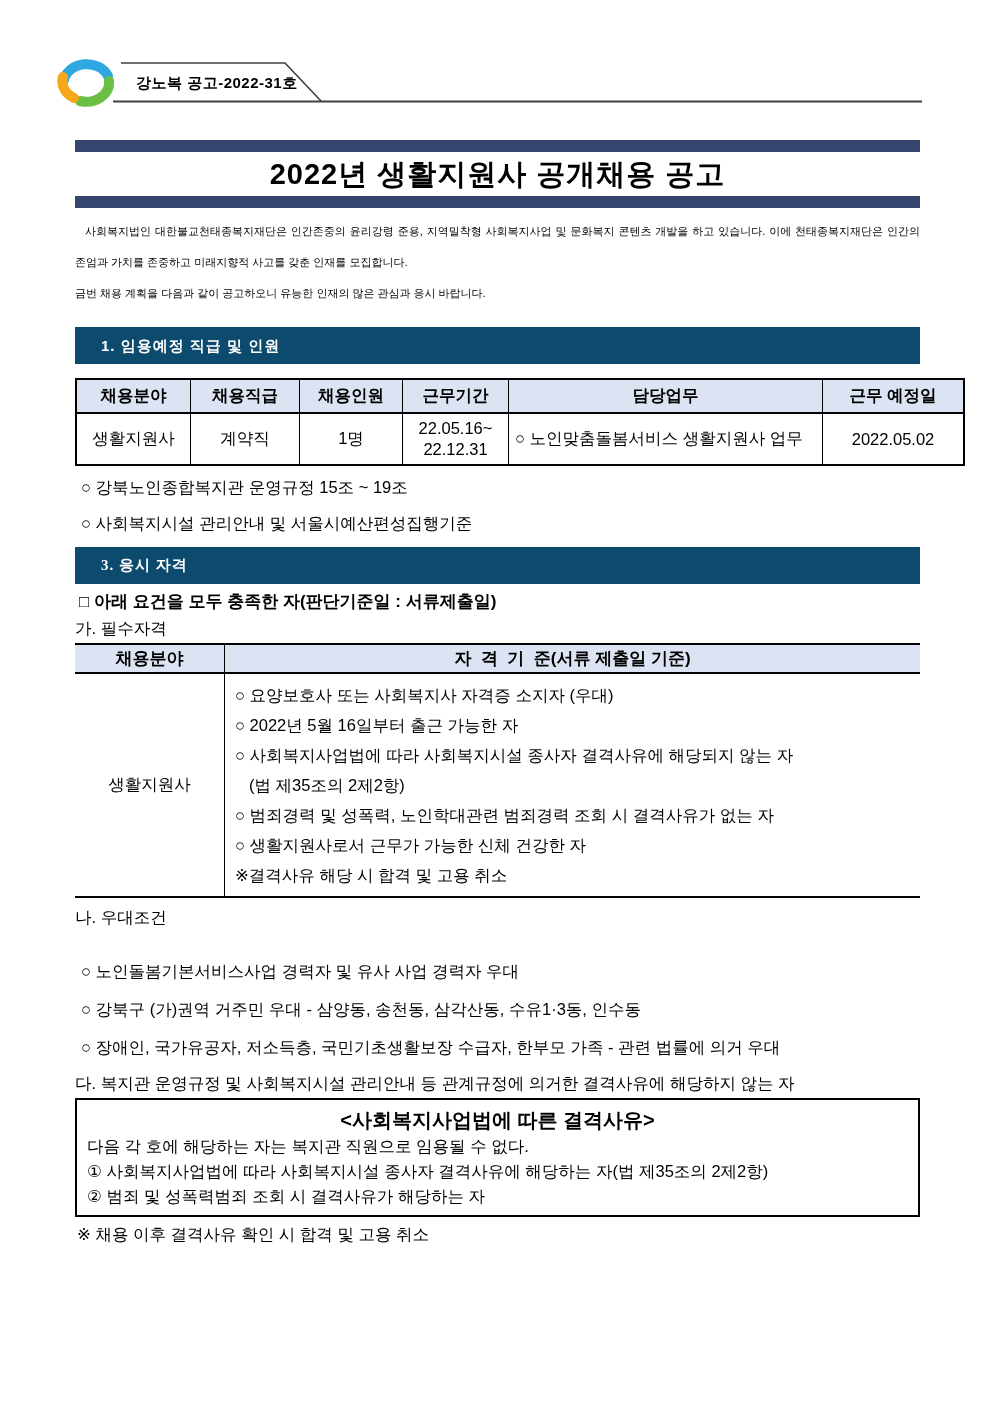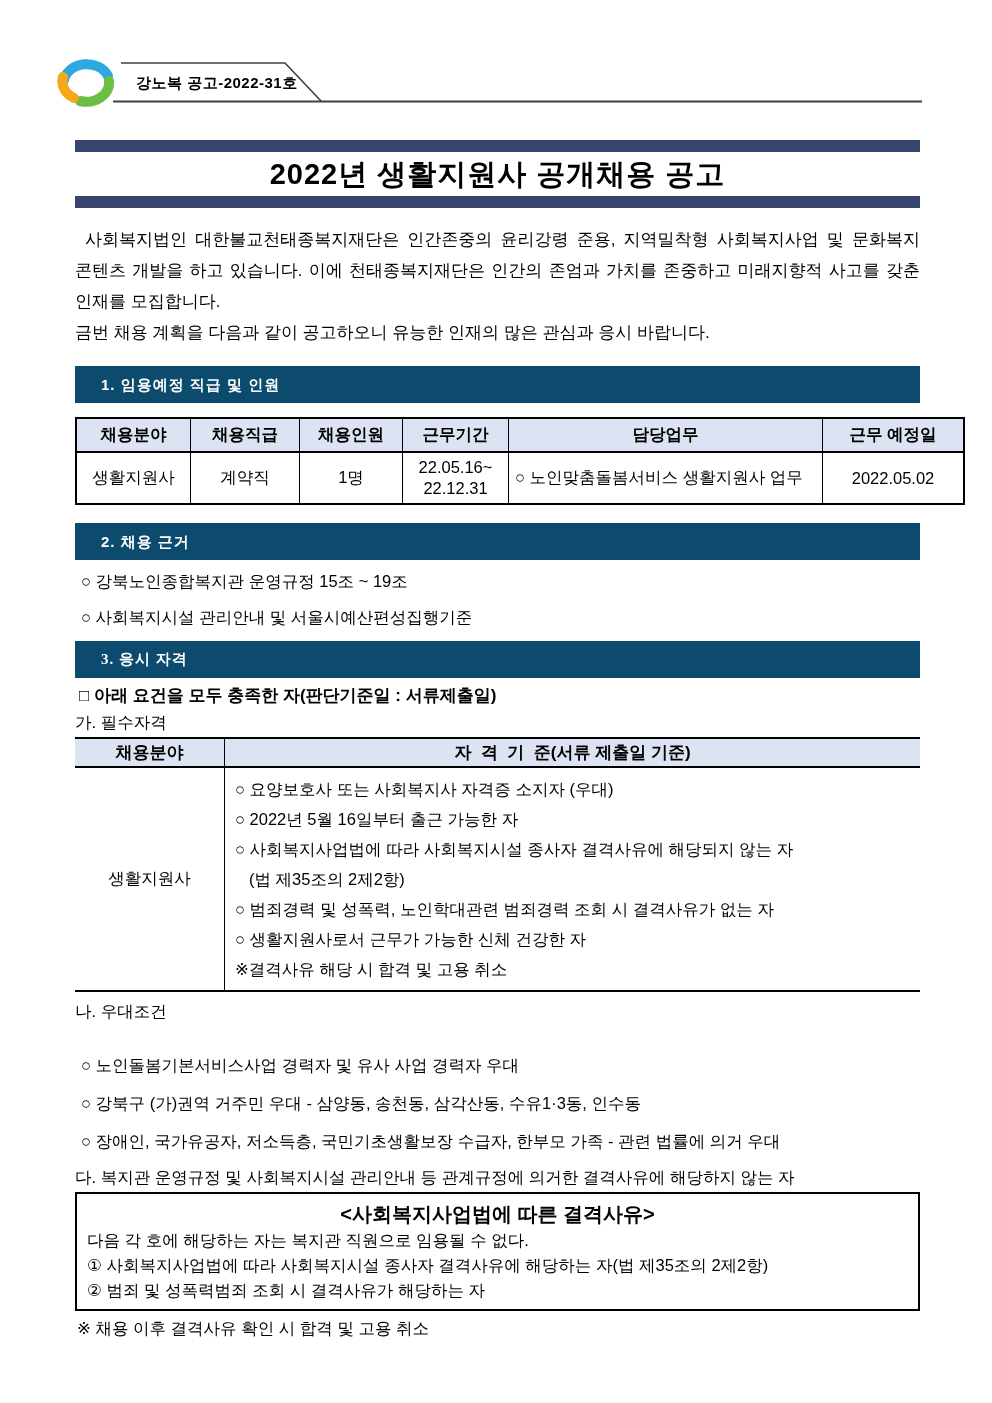--- a/index.html
+++ b/index.html
@@ -20,21 +20,21 @@
   }
   
   .content{position:absolute;top:0;left:75px;width:845px;}
   .title-block{margin-top:140px;}
   .navy-bar{height:12px;background:#35456E;}
   .title-text{
     height:44px;line-height:44px;text-align:center;
     font-size:29px;font-weight:700;letter-spacing:1px;
   }
   
-  .intro{margin-top:16px;font-size:17px;line-height:31px;font-weight:500;
+  .intro{margin-top:8px;font-size:11px;line-height:31px;font-weight:500;
          text-align:justify;word-break:keep-all;}
   .intro .p1{text-indent:10px;}
   
   .sec-bar{
     margin-top:18px;height:37px;line-height:37px;
     background:#0c4a6e;color:#fff;
     font-size:15px;font-weight:700;padding-left:26px;box-sizing:border-box;
     letter-spacing:1px;
   }
   .sec-bar.tight{margin-top:5px;font-family:Liberation Serif, serif;}
@@ -128,21 +128,20 @@
         <td>계약직</td>
         <td>1명</td>
         <td class="pre-line">22.05.16~
 22.12.31</td>
         <td class="cell-left">○  노인맞춤돌봄서비스 생활지원사 업무</td>
         <td>2022.05.02</td>
       </tr>
     </tbody>
       </table>
 
-    <div class="sec-bar">2. 채용 근거</div>
     <div class="line-list">
       <div class="li">○  강북노인종합복지관 운영규정 15조 ~ 19조</div>
       <div class="li">○  사회복지시설 관리안내 및 서울시예산편성집행기준</div>
     </div>
 
     <div class="sec-bar tight">3. 응시 자격</div>
 
     <div class="note-bold">□  아래 요건을 모두 충족한 자(판단기준일 : 서류제출일)</div>
     <div class="sub-label">가.  필수자격</div>
 

